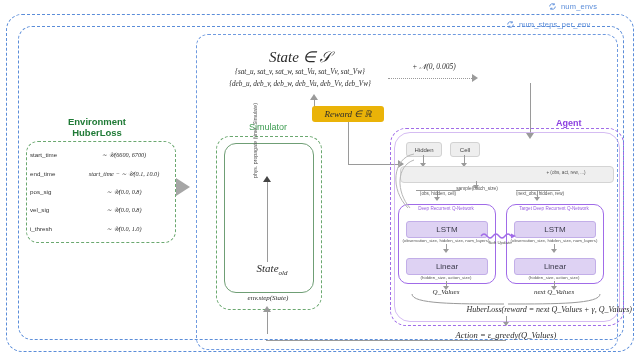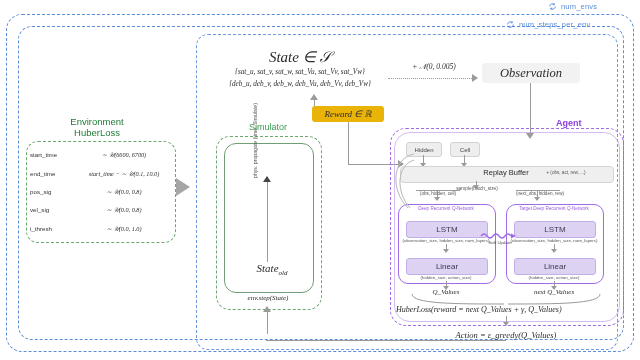--- a/index.html
+++ b/index.html
@@ -22,21 +22,21 @@
 
   
   .looplabel{display:flex;align-items:center;gap:4px;
       font-size:7.5px;color:#5b8dd9;letter-spacing:.2px;}
   #num-envs-label{left:548px;top:2px;}
   #num-steps-label{left:506px;top:20px;}
   .loop-ico{display:inline-block;width:9px;height:9px;}
 
   
   #envgen-title{left:22px;top:116px;width:150px;font-size:9.5px;
-      font-weight:normal;color:#1f7a36;line-height:11px;}
+      font-weight:bold;color:#1f7a36;line-height:11px;}
   #envgen-box{left:26px;top:141px;width:148px;height:100px;
       border:1.1px dashed #6aa86f;border-radius:12px;background:#fff;}
   #envgen-rows{left:30px;top:146px;width:142px;height:92px;
       display:flex;flex-direction:column;justify-content:space-around;}
   .pg-row{display:flex;align-items:baseline;font-size:6.2px;}
   .pg-name{width:46px;color:#333;}
   .pg-val{flex:1;text-align:center;}
 
   
   #gen-arrow{left:176px;top:178px;width:0;height:0;
@@ -180,21 +180,21 @@
   #on-h1{left:443px;top:249px;} #on-h2{left:443px;top:286px;}
   #tg-h1{left:551px;top:249px;} #tg-h2{left:551px;top:286px;}
 
   #qv-left{left:404px;top:288px;width:84px;font-size:7px;text-align:center;}
   #qv-right{left:512px;top:288px;width:84px;font-size:7px;text-align:center;}
 
   #soft-update-label{left:476px;top:240px;width:48px;font-size:4.4px;
       text-align:center;color:#555;}
   #soft-wave{left:480px;top:232px;width:40px;height:7px;}
 
-  #huber{left:396px;top:305px;width:220px;font-size:8px;text-align:left;}
+  #huber{left:412px;top:305px;width:220px;font-size:8px;text-align:right;}
   #huber-down{left:506px;top:316px;width:1px;height:8px;background:#9a9a9a;}
   #huber-head{left:503px;top:322px;width:0;height:0;position:absolute;
       border-left:3px solid transparent;border-right:3px solid transparent;
       border-top:4px solid #9a9a9a;}
   #action-eq{left:396px;top:330px;width:220px;font-size:8.5px;text-align:center;}
   #action-line{left:266px;top:340px;width:240px;height:1.1px;background:#9a9a9a;}
 
   .curve{position:absolute;}
 </style>
 </head>
@@ -253,21 +253,20 @@
 
   <div class="abs ctr math" id="state-title">State ∈ 𝒮</div>
   <div class="abs ctr math" id="state-set1">{sat_u, sat_v, sat_w, sat_Vu, sat_Vv, sat_Vw}</div>
   <div class="abs ctr math" id="state-set2">{deb_u, deb_v, deb_w, deb_Vu, deb_Vv, deb_Vw}</div>
   <div class="abs" id="arrow-sim-state"></div>
   <div class="abs" id="arrow-sim-state-head"></div>
 
   <div class="abs" id="noise-line"></div>
   <div class="abs ctr math" id="noise-label">+ 𝒩(0, 0.005)</div>
   <div class="abs" id="noise-head"></div>
-  <div class="abs math" id="observation-box">Observation</div>
   <div class="abs" id="obs-down"></div>
   <div class="abs" id="obs-down-head"></div>
 
   <div class="abs math" id="reward-box">Reward ∈ ℝ</div>
   <div class="abs" id="reward-path"></div>
   <div class="abs" id="reward-horz"></div>
   <div class="abs" id="reward-head"></div>
 
   <div class="abs" id="sim-title">Simulator</div>
   <div class="abs" id="sim-outer"></div>
@@ -287,21 +286,20 @@
   <div class="abs" id="agent-title">Agent</div>
 
   <div class="small-box" id="hidden-box">Hidden</div>
   <div class="small-box" id="cell-box">Cell</div>
   <div class="tiny-arrow abs" id="hid-arr"></div>
   <div class="tiny-arrow abs" id="cell-arr"></div>
   <div id="hid-head"></div>
   <div id="cell-head"></div>
 
   <div class="abs" id="replay-buffer"></div>
-  <div class="abs" id="replay-label">Replay Buffer</div>
   <div class="abs" id="replay-note">+ (obs, act, rew, ...)</div>
   <div class="abs" id="rb-down"></div>
   <div id="rb-head"></div>
   <div class="abs" id="sample-label">sample(batch_size)</div>
 
   <div class="branch-line" id="bl-left"></div>
   <div class="branch-line" id="bl-right"></div>
   <div class="abs" id="bl-left-d"></div>
   <div class="abs" id="bl-right-d"></div>
   <div id="ld-head"></div>

